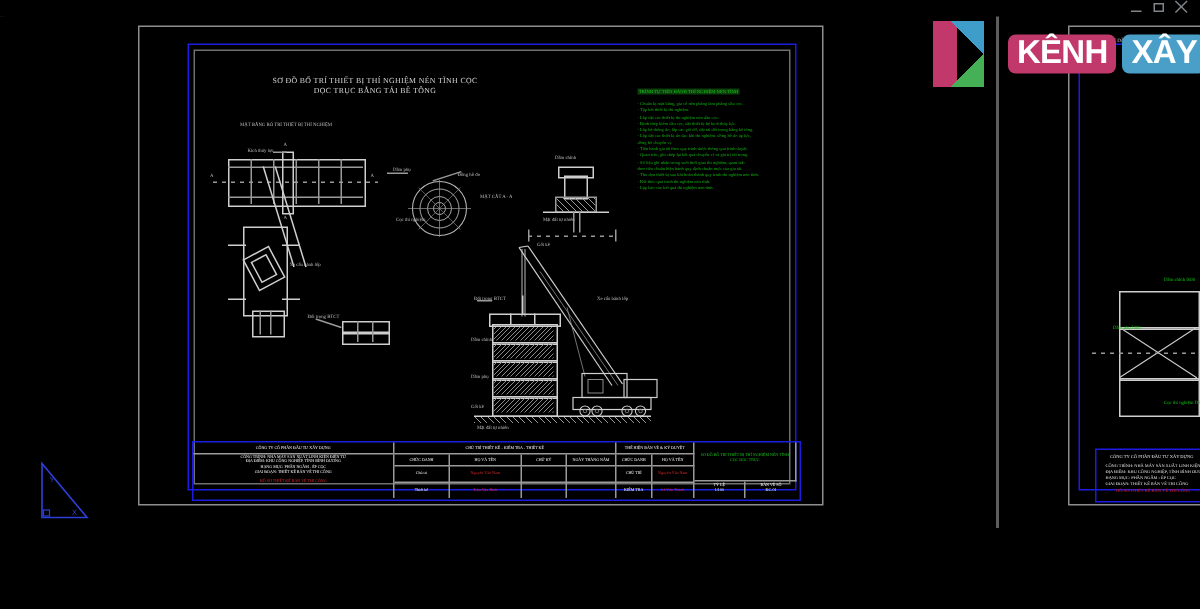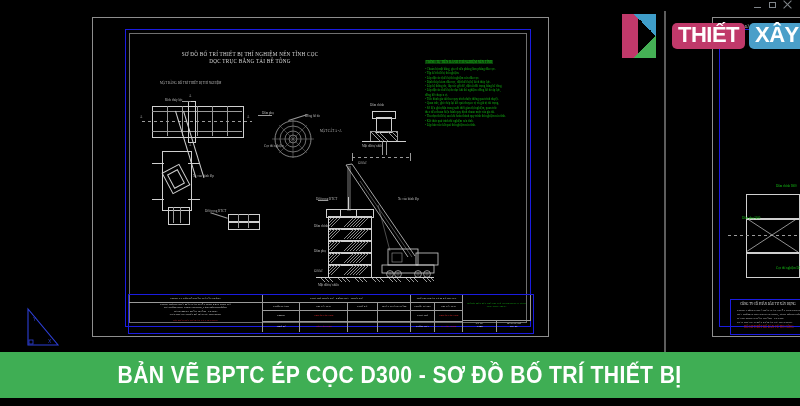--- a/index.html
+++ b/index.html
@@ -385,23 +385,20 @@
     </svg>
 
   </div>
 
   <div class="logo">
     <div class="kmark">
       <div class="kbar2"></div>
       <div class="kup2"></div>
       <div class="kdn2"></div>
     </div>
-    <div class="wtag" style="background:#c0396a;">THIẾT</div>
+    <div class="wtag" style="background:#c0396a;">KÊNH</div>
     <div class="wtag" style="background:#4a9fc9;">XÂY</div>
 
   </div>
 
-  <div class="banner">
-    <div class="banner-text">BẢN VẼ BPTC ÉP CỌC D300 - SƠ ĐỒ BỐ TRÍ THIẾT BỊ</div>
-  </div>
   <div class="banner-bottom"></div>
 
 </div>
 
 </body></html>

